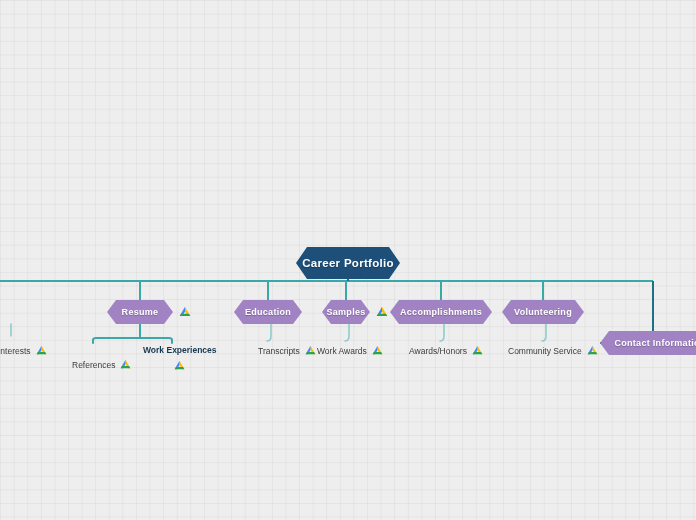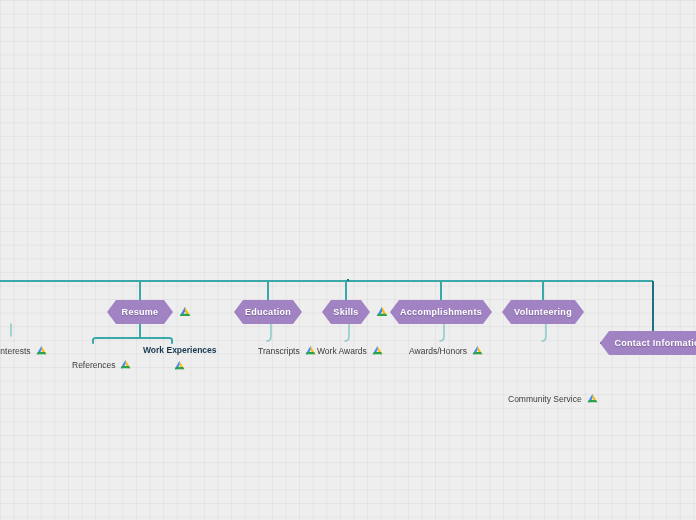--- a/index.html
+++ b/index.html
@@ -83,37 +83,40 @@
       <path d="M93 343 L93 340 Q93 338 96 338 L169 338 Q172 338 172 340 L172 343" fill="none" stroke="#3aa8a8" stroke-width="2" stroke-linecap="round" stroke-linejoin="round"></path>
       <path d="M271 324 L271 336 Q271 341 267 341" fill="none" stroke="#8fcccc" stroke-width="1.6" stroke-linecap="round" stroke-linejoin="round"></path>
       <path d="M349 324 L349 336 Q349 341 345 341" fill="none" stroke="#8fcccc" stroke-width="1.6" stroke-linecap="round" stroke-linejoin="round"></path>
       <path d="M444 324 L444 336 Q444 341 440 341" fill="none" stroke="#8fcccc" stroke-width="1.6" stroke-linecap="round" stroke-linejoin="round"></path>
       <path d="M546 324 L546 336 Q546 341 542 341" fill="none" stroke="#8fcccc" stroke-width="1.6" stroke-linecap="round" stroke-linejoin="round"></path>
       <path d="M11 324 L11 336" fill="none" stroke="#8fcccc" stroke-width="1.6" stroke-linecap="round" stroke-linejoin="round"></path>
       <line x1="653" y1="281" x2="653" y2="343" stroke="#1f6f85" stroke-width="2" stroke-linecap="butt"></line>
       <line x1="653" y1="343" x2="600" y2="343" stroke="#1f6f85" stroke-width="2" stroke-linecap="butt"></line>
     </svg>
 
+  <div class="node root" id="node-root" style="left: 296px; top: 247px; width: 104px; height: 32px; background: rgb(29, 79, 121);">
+    <span>Career Portfolio</span>
+  </div>
 
   <div id="nodes-layer">
       <div class="node branch" style="left: 107px; top: 300px; width: 66px; height: 24px; background: rgb(161, 131, 196);">
         <span>Resume</span>
       </div>
       <div class="node-gicon" style="left: 179px; top: 306px;">
         <svg class="gicon" width="12" height="12" viewBox="0 0 48 48">
           <path d="M24 3 L45 40 L34.5 40 L24 21.5 Z" fill="#fdbd00"></path>
           <path d="M24 3 L24 21.5 L13.5 40 L3 40 Z" fill="#4286fb"></path>
           <path d="M3 40 L45 40 L39.7 31 L8.3 31 Z" fill="#2ba24c"></path>
         </svg>
       </div>
       <div class="node branch" style="left: 234px; top: 300px; width: 68px; height: 24px; background: rgb(161, 131, 196);">
         <span>Education</span>
       </div>
       <div class="node branch" style="left: 322px; top: 300px; width: 48px; height: 24px; background: rgb(161, 131, 196);">
-        <span>Skills</span>
+        <span>Samples</span>
       </div>
       <div class="node-gicon" style="left: 376px; top: 306px;">
         <svg class="gicon" width="12" height="12" viewBox="0 0 48 48">
           <path d="M24 3 L45 40 L34.5 40 L24 21.5 Z" fill="#fdbd00"></path>
           <path d="M24 3 L24 21.5 L13.5 40 L3 40 Z" fill="#4286fb"></path>
           <path d="M3 40 L45 40 L39.7 31 L8.3 31 Z" fill="#2ba24c"></path>
         </svg>
       </div>
       <div class="node branch" style="left: 390px; top: 300px; width: 102px; height: 24px; background: rgb(161, 131, 196);">
         <span>Accomplishments</span>
@@ -177,21 +180,21 @@
       <div class="leaf" style="left: 409px; top: 345px; color: rgb(60, 60, 60);">
         <span>Awards/Honors</span>
         <span style="display: flex;">
           <svg class="gicon" width="11" height="11" viewBox="0 0 48 48">
             <path d="M24 3 L45 40 L34.5 40 L24 21.5 Z" fill="#fdbd00"></path>
             <path d="M24 3 L24 21.5 L13.5 40 L3 40 Z" fill="#4286fb"></path>
             <path d="M3 40 L45 40 L39.7 31 L8.3 31 Z" fill="#2ba24c"></path>
           </svg>
         </span>
       </div>
-      <div class="leaf" style="left: 508px; top: 345px; color: rgb(60, 60, 60); margin-top: 48px;">
+      <div class="leaf" style="left: 508px; top: 345px; color: rgb(60, 60, 60);">
         <span>Community Service</span>
         <span style="display: flex;">
           <svg class="gicon" width="11" height="11" viewBox="0 0 48 48">
             <path d="M24 3 L45 40 L34.5 40 L24 21.5 Z" fill="#fdbd00"></path>
             <path d="M24 3 L24 21.5 L13.5 40 L3 40 Z" fill="#4286fb"></path>
             <path d="M3 40 L45 40 L39.7 31 L8.3 31 Z" fill="#2ba24c"></path>
           </svg>
         </span>
       </div>
     </div>

